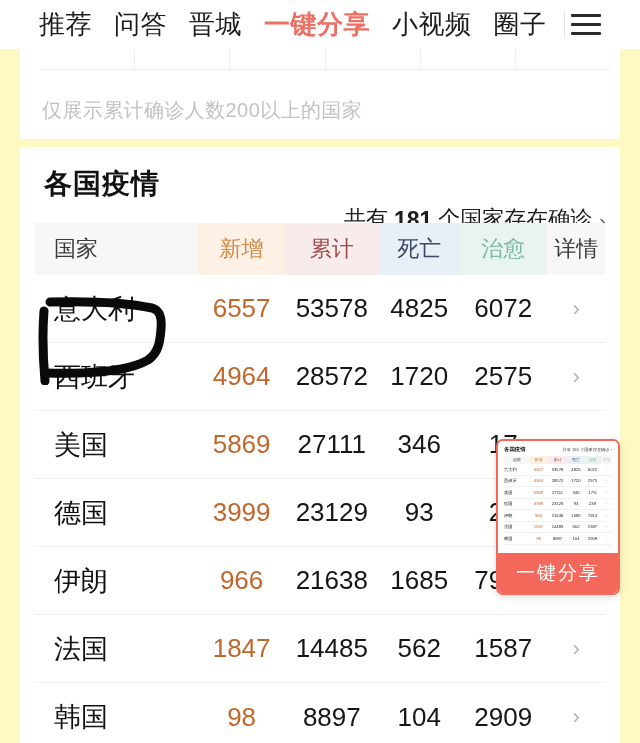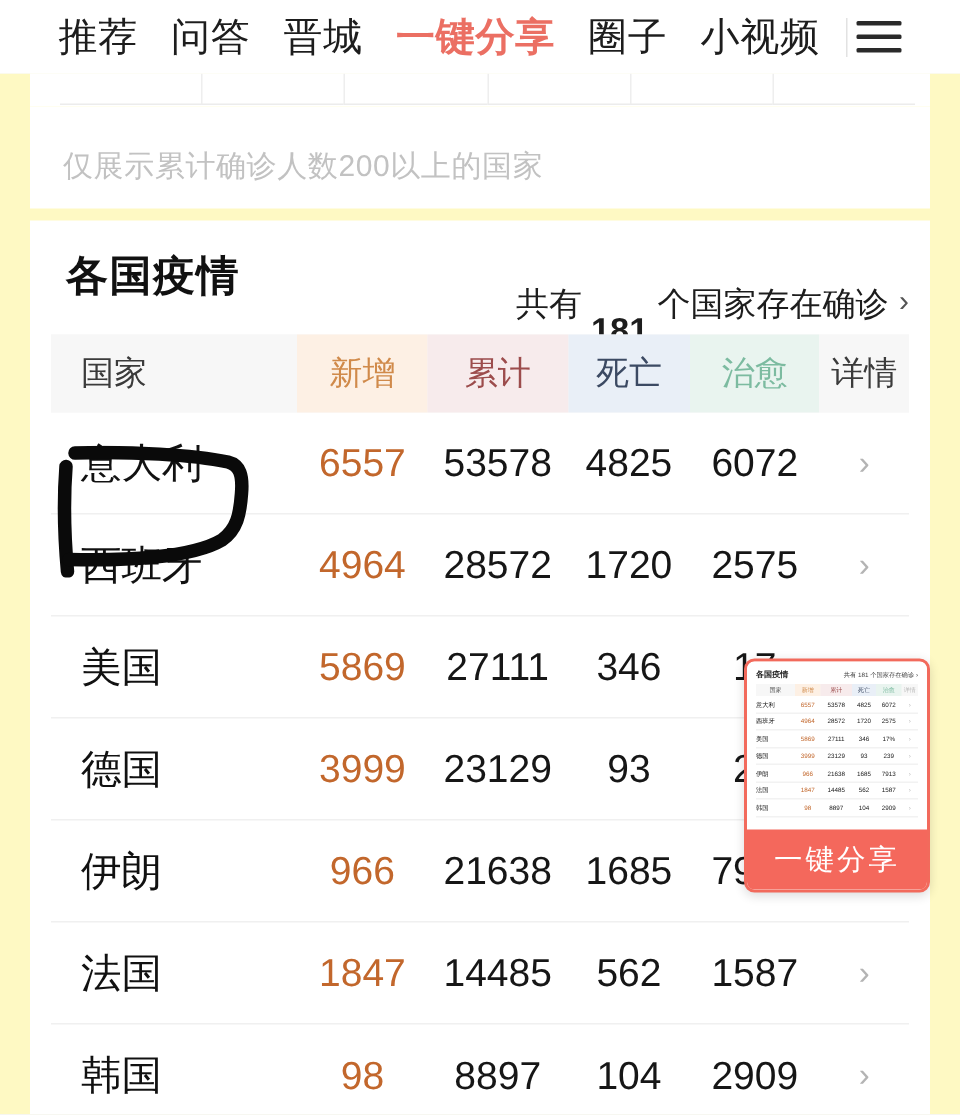--- a/index.html
+++ b/index.html
@@ -147,21 +147,21 @@
     font-size: 28px;
     font-weight: bold;
     color: #111111;
     letter-spacing: 1px;
   }
   .sec-right {
     position: absolute;
     right: 14px;
     top: 24px;
     display: flex;
-    align-items: center;
+    align-items: flex-end;
     font-size: 22px;
     color: #1d1d1d;
     white-space: nowrap;
   }
   .sec-right .num {
     font-weight: bold;
     padding: 0 6px;
     font-size: 23px;
     margin-top: 36px;
   }
@@ -344,22 +344,22 @@
 </head>
 <body>
 
 <div id="app">
 
   <div class="topnav">
     <div class="nav-item">推荐</div>
     <div class="nav-item">问答</div>
     <div class="nav-item">晋城</div>
     <div class="nav-item active">一键分享</div>
+    <div class="nav-item">小视频</div>
     <div class="nav-item">圈子</div>
-    <div class="nav-item">小视频</div>
     <div class="nav-divider"></div>
     <div class="hamburger">
       <span></span>
         <span></span>
         <span></span>
     </div>
   </div>
 
   <div class="page-body">
 

